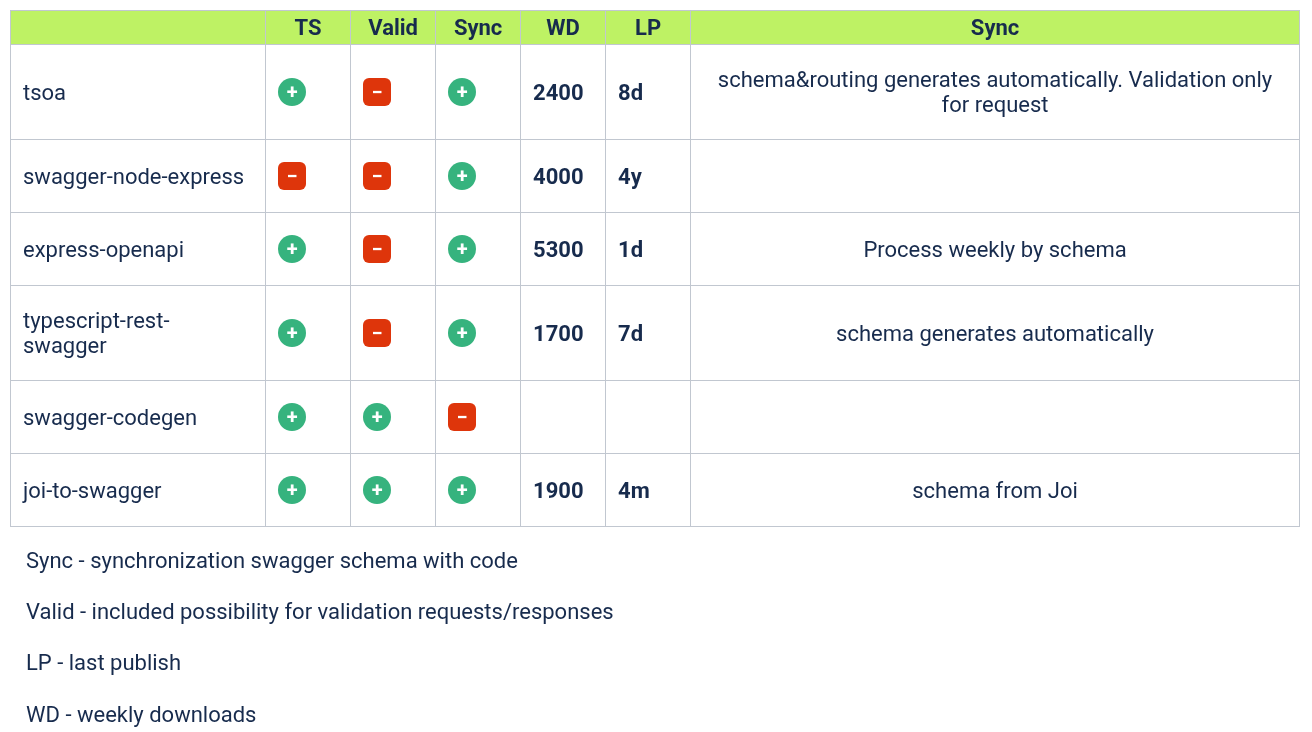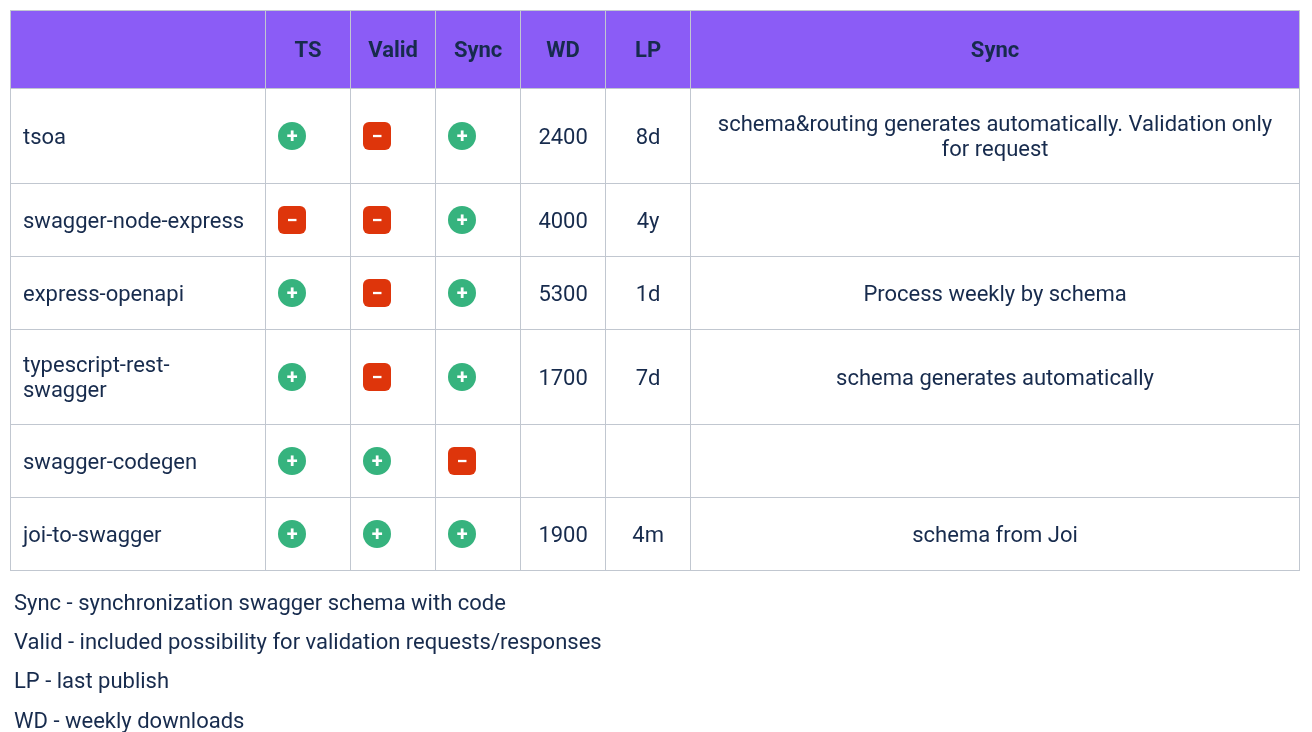--- a/index.html
+++ b/index.html
@@ -9,23 +9,23 @@
       background: #fff;
       color: #172B4D;
       font-size: 22px;
     }
     table {
       border-collapse: collapse;
       width: 100%;
       max-width: 1290px;
     }
     th {
-      background: #8b5cf6;
+      background: #bef264;
       font-weight: 700;
-      padding: 26px 12px;
+      padding: 4px 12px;
       border: 1px solid #C1C7D0;
       text-align: center;
       color: #172B4D;
     }
     th:first-child, td:first-child {
       text-align: left;
       min-width: 230px;
     }
     th:last-child {
       min-width: 400px;
@@ -34,22 +34,23 @@
       border: 1px solid #C1C7D0;
       padding: 22px 12px;
       vertical-align: middle;
       color: #172B4D;
     }
     td.cell-ts, td.cell-valid, td.cell-sync {
       text-align: left;
       width: 60px;
     }
     td.cell-wd, td.cell-lp {
-      text-align: center;
+      text-align: left;
       width: 60px;
+      font-weight: bold;
     }
     td.cell-notes {
       text-align: center;
     }
     .icon {
       display: inline-flex;
       width: 28px;
       height: 28px;
       border-radius: 6px;
       align-items: center;
@@ -72,21 +73,21 @@
     }
     .minus::after {
       content: "−";
     }
     .legend {
       margin-top: 14px;
       line-height: 1.6;
       color: #172B4D;
     }
     .legend div {
-      margin: 4px;
+      margin: 16px;
     }
   </style>
 </head>
 <body>
 
 <table>
   <thead>
     <tr>
       <th></th>
       <th>TS</th>

